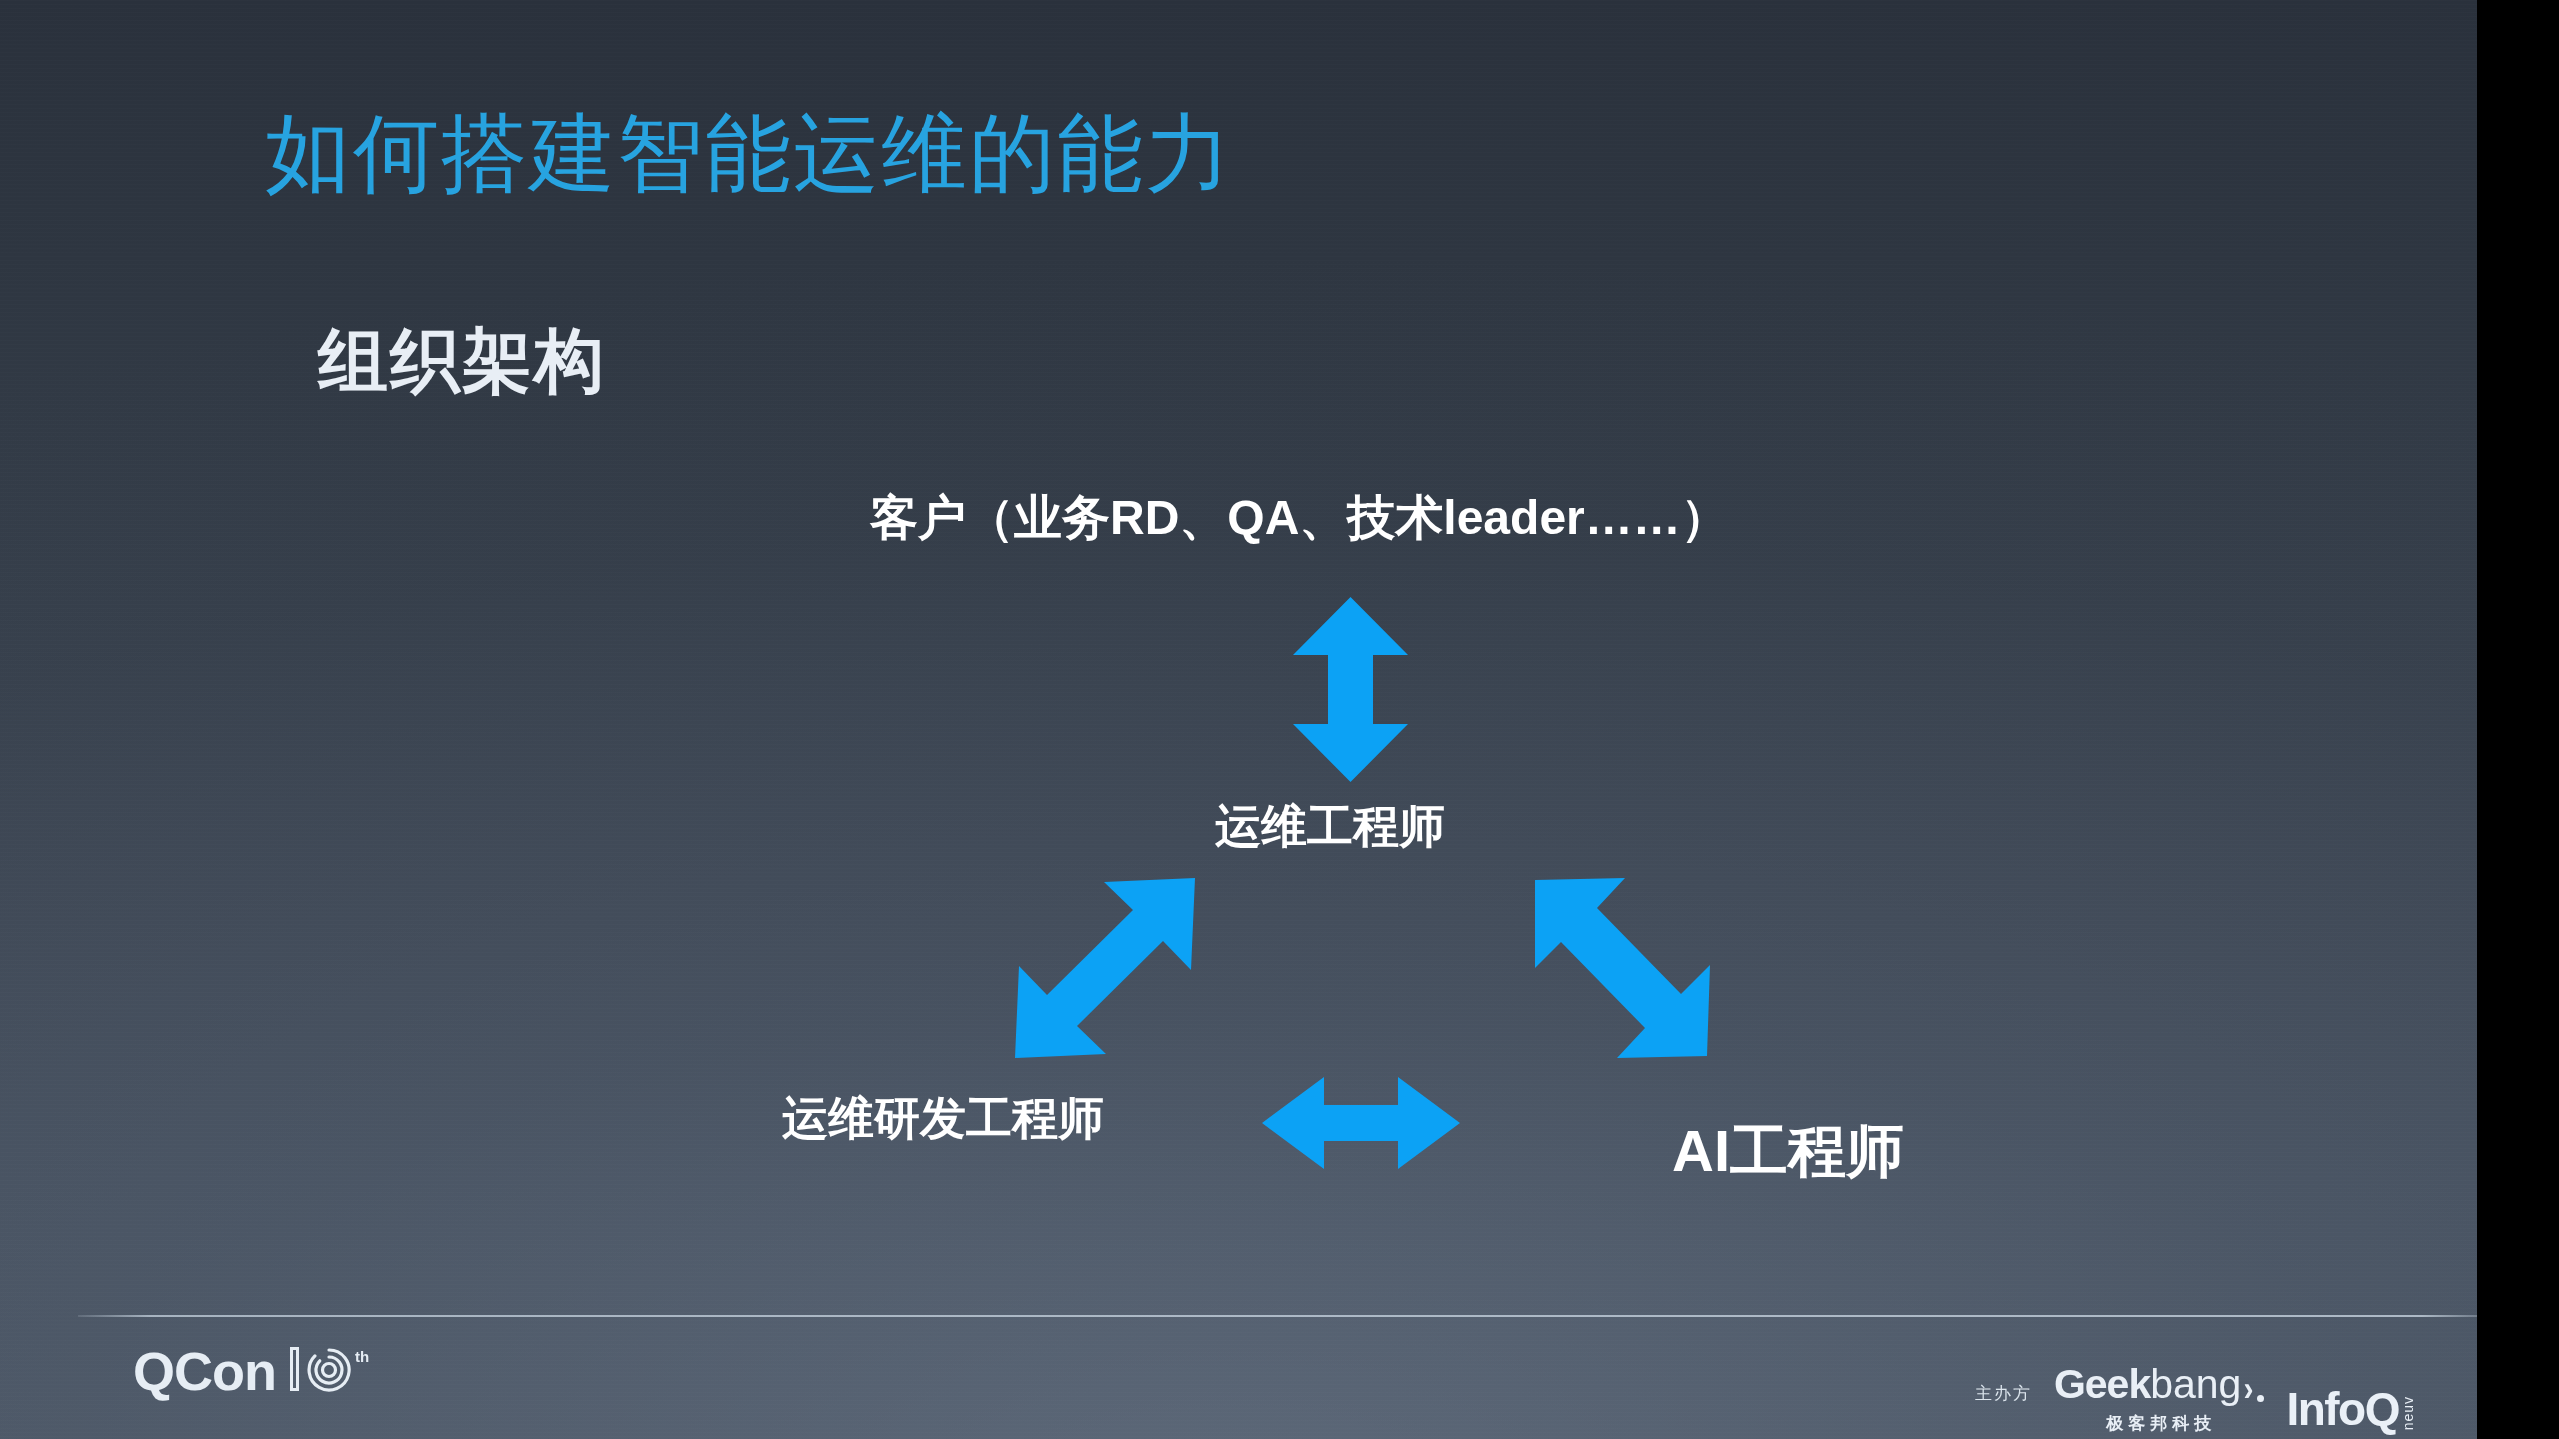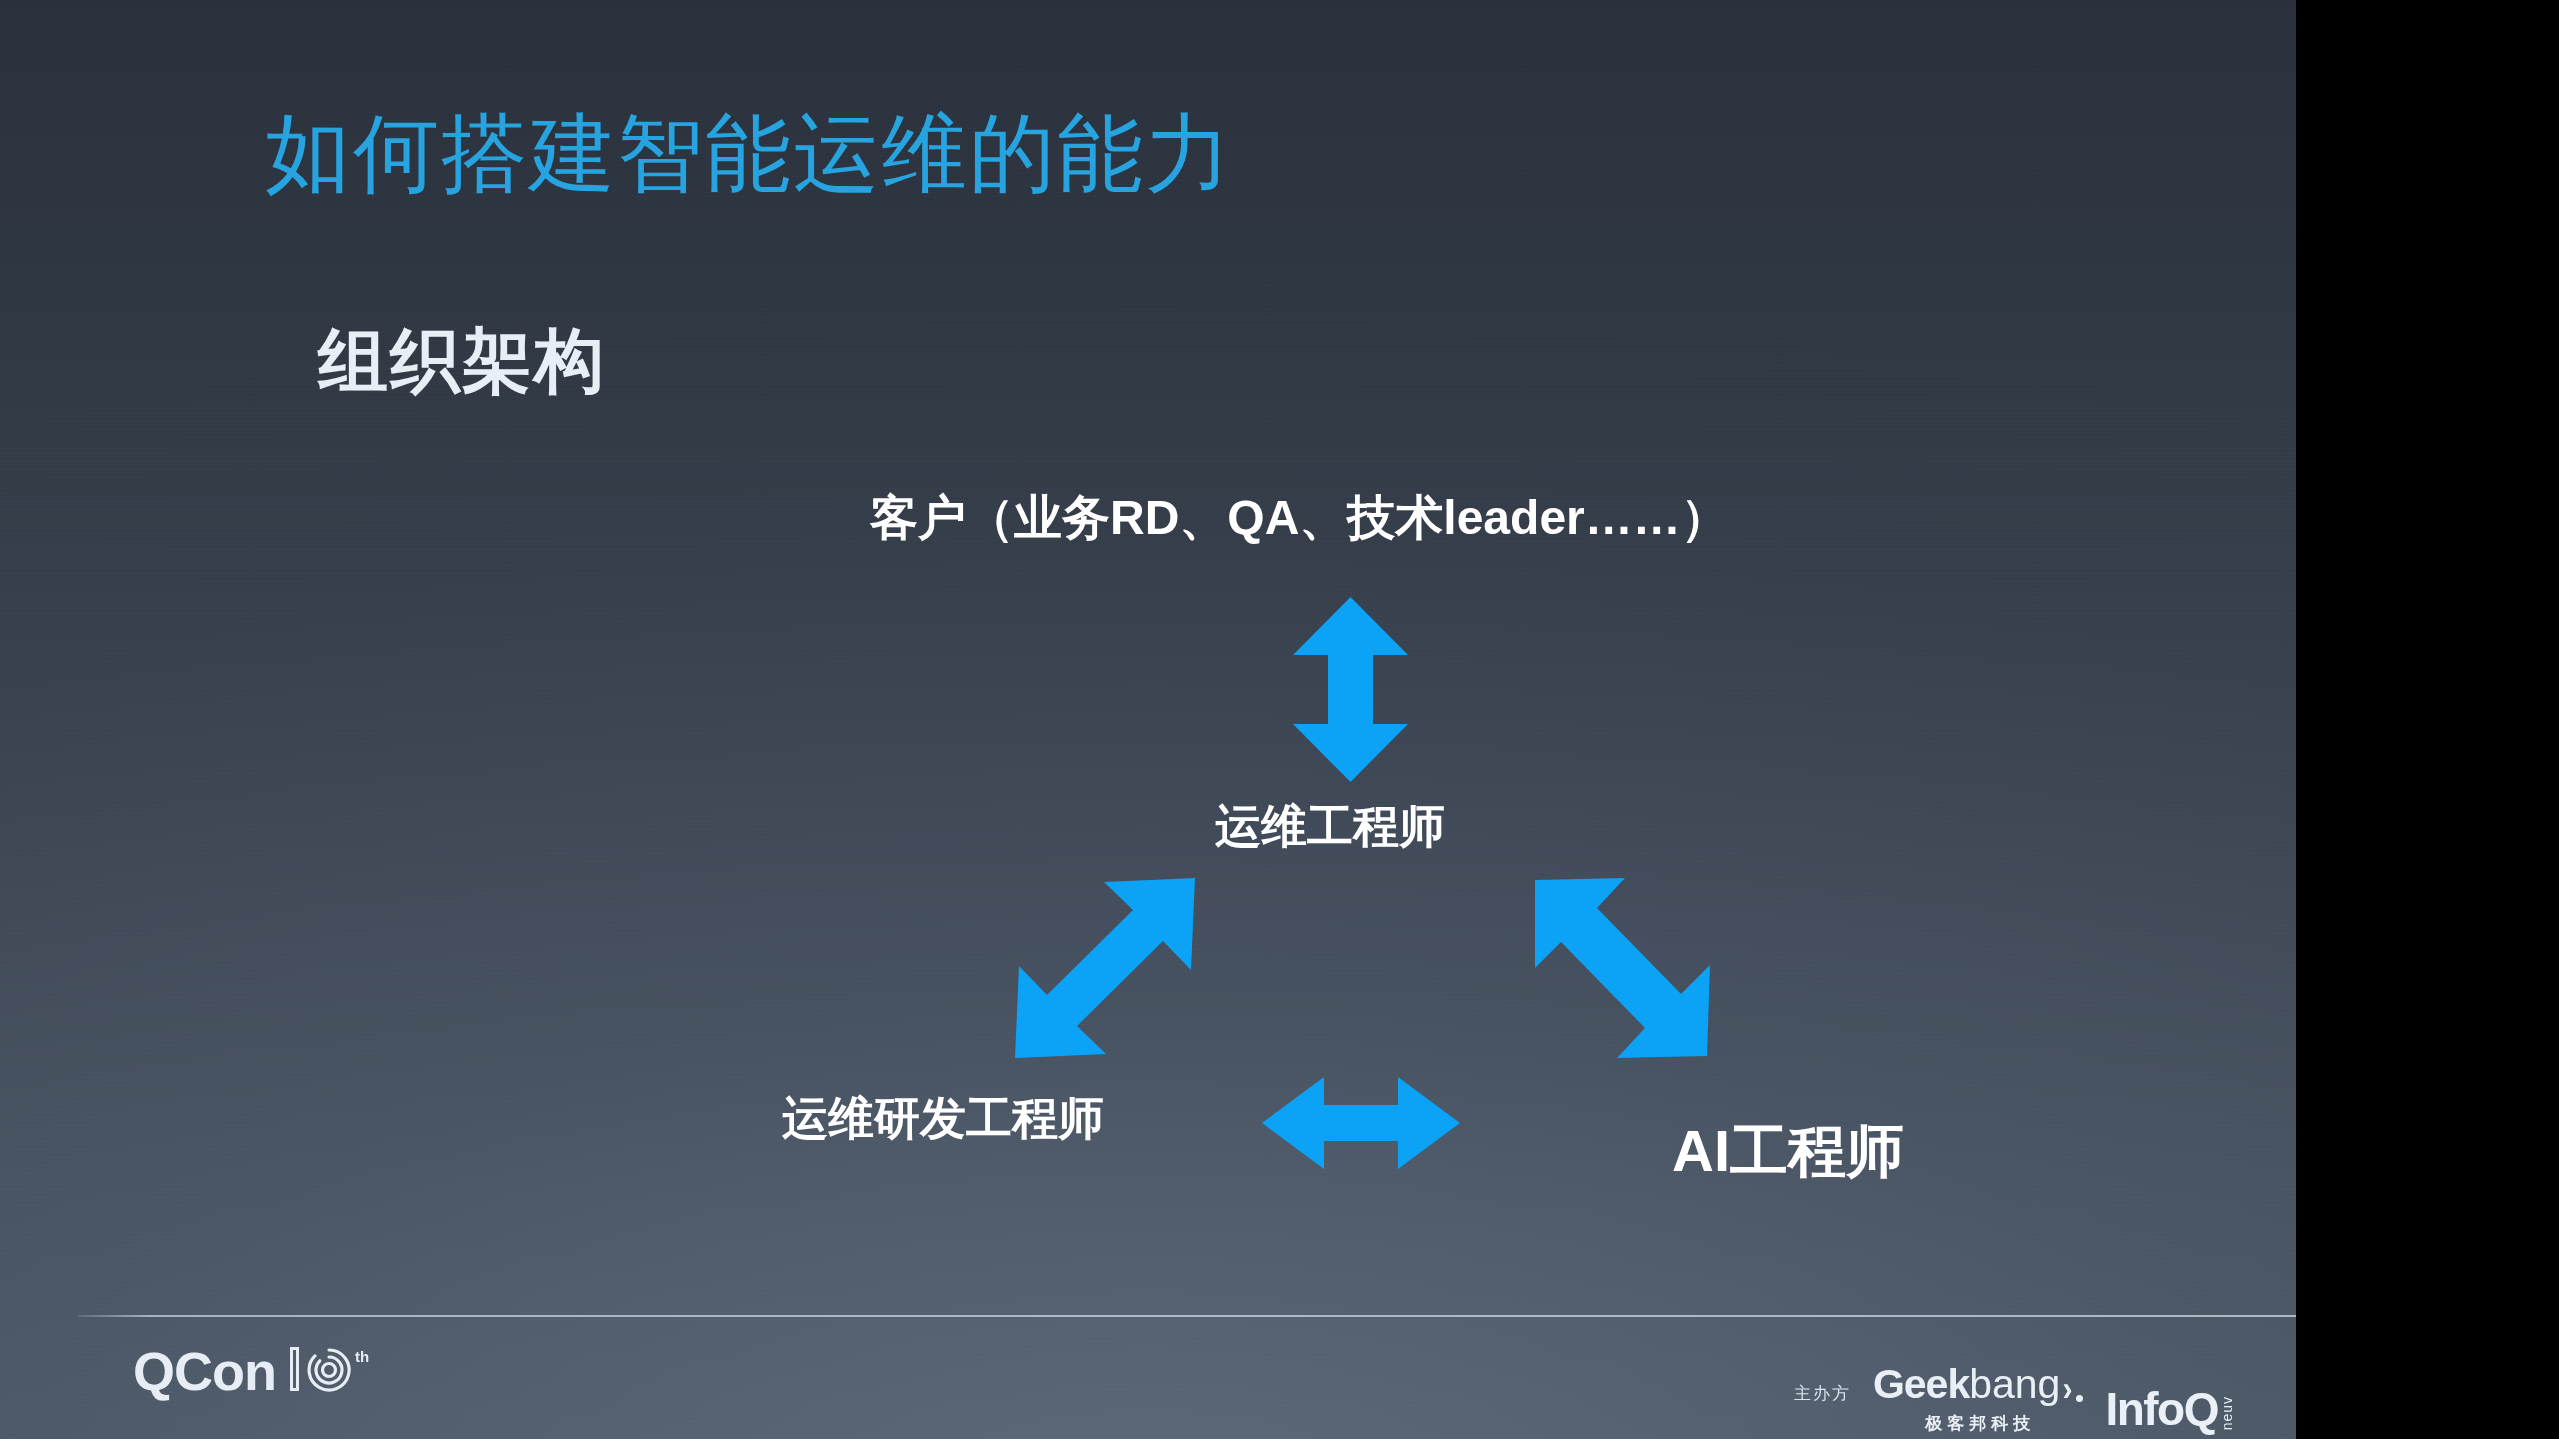--- a/index.html
+++ b/index.html
@@ -2,21 +2,21 @@
 <html><head>
 <meta charset="utf-8">
 <style>
   html, body {
     margin: 0;
     padding: 0;
     background: #000;
   }
   #slide {
     position: relative;
-    width: 2296px;
+    width: 2477px;
     height: 1439px;
     overflow: hidden;
     font-family: "Liberation Sans", "DejaVu Sans", sans-serif;
     background:
       radial-gradient(ellipse 150% 110% at 50% 105%, rgba(120,135,155,0.40) 0%, rgba(95,110,130,0.22) 32%, rgba(60,70,85,0.05) 62%, rgba(0,0,0,0) 80%),
       linear-gradient(180deg, #2a313c 0%, #2e3641 18%, #363f4b 42%, #3e4754 64%, #454f5d 82%, #4a5462 100%);
   }
   
   #slide::before {
     content: "";

